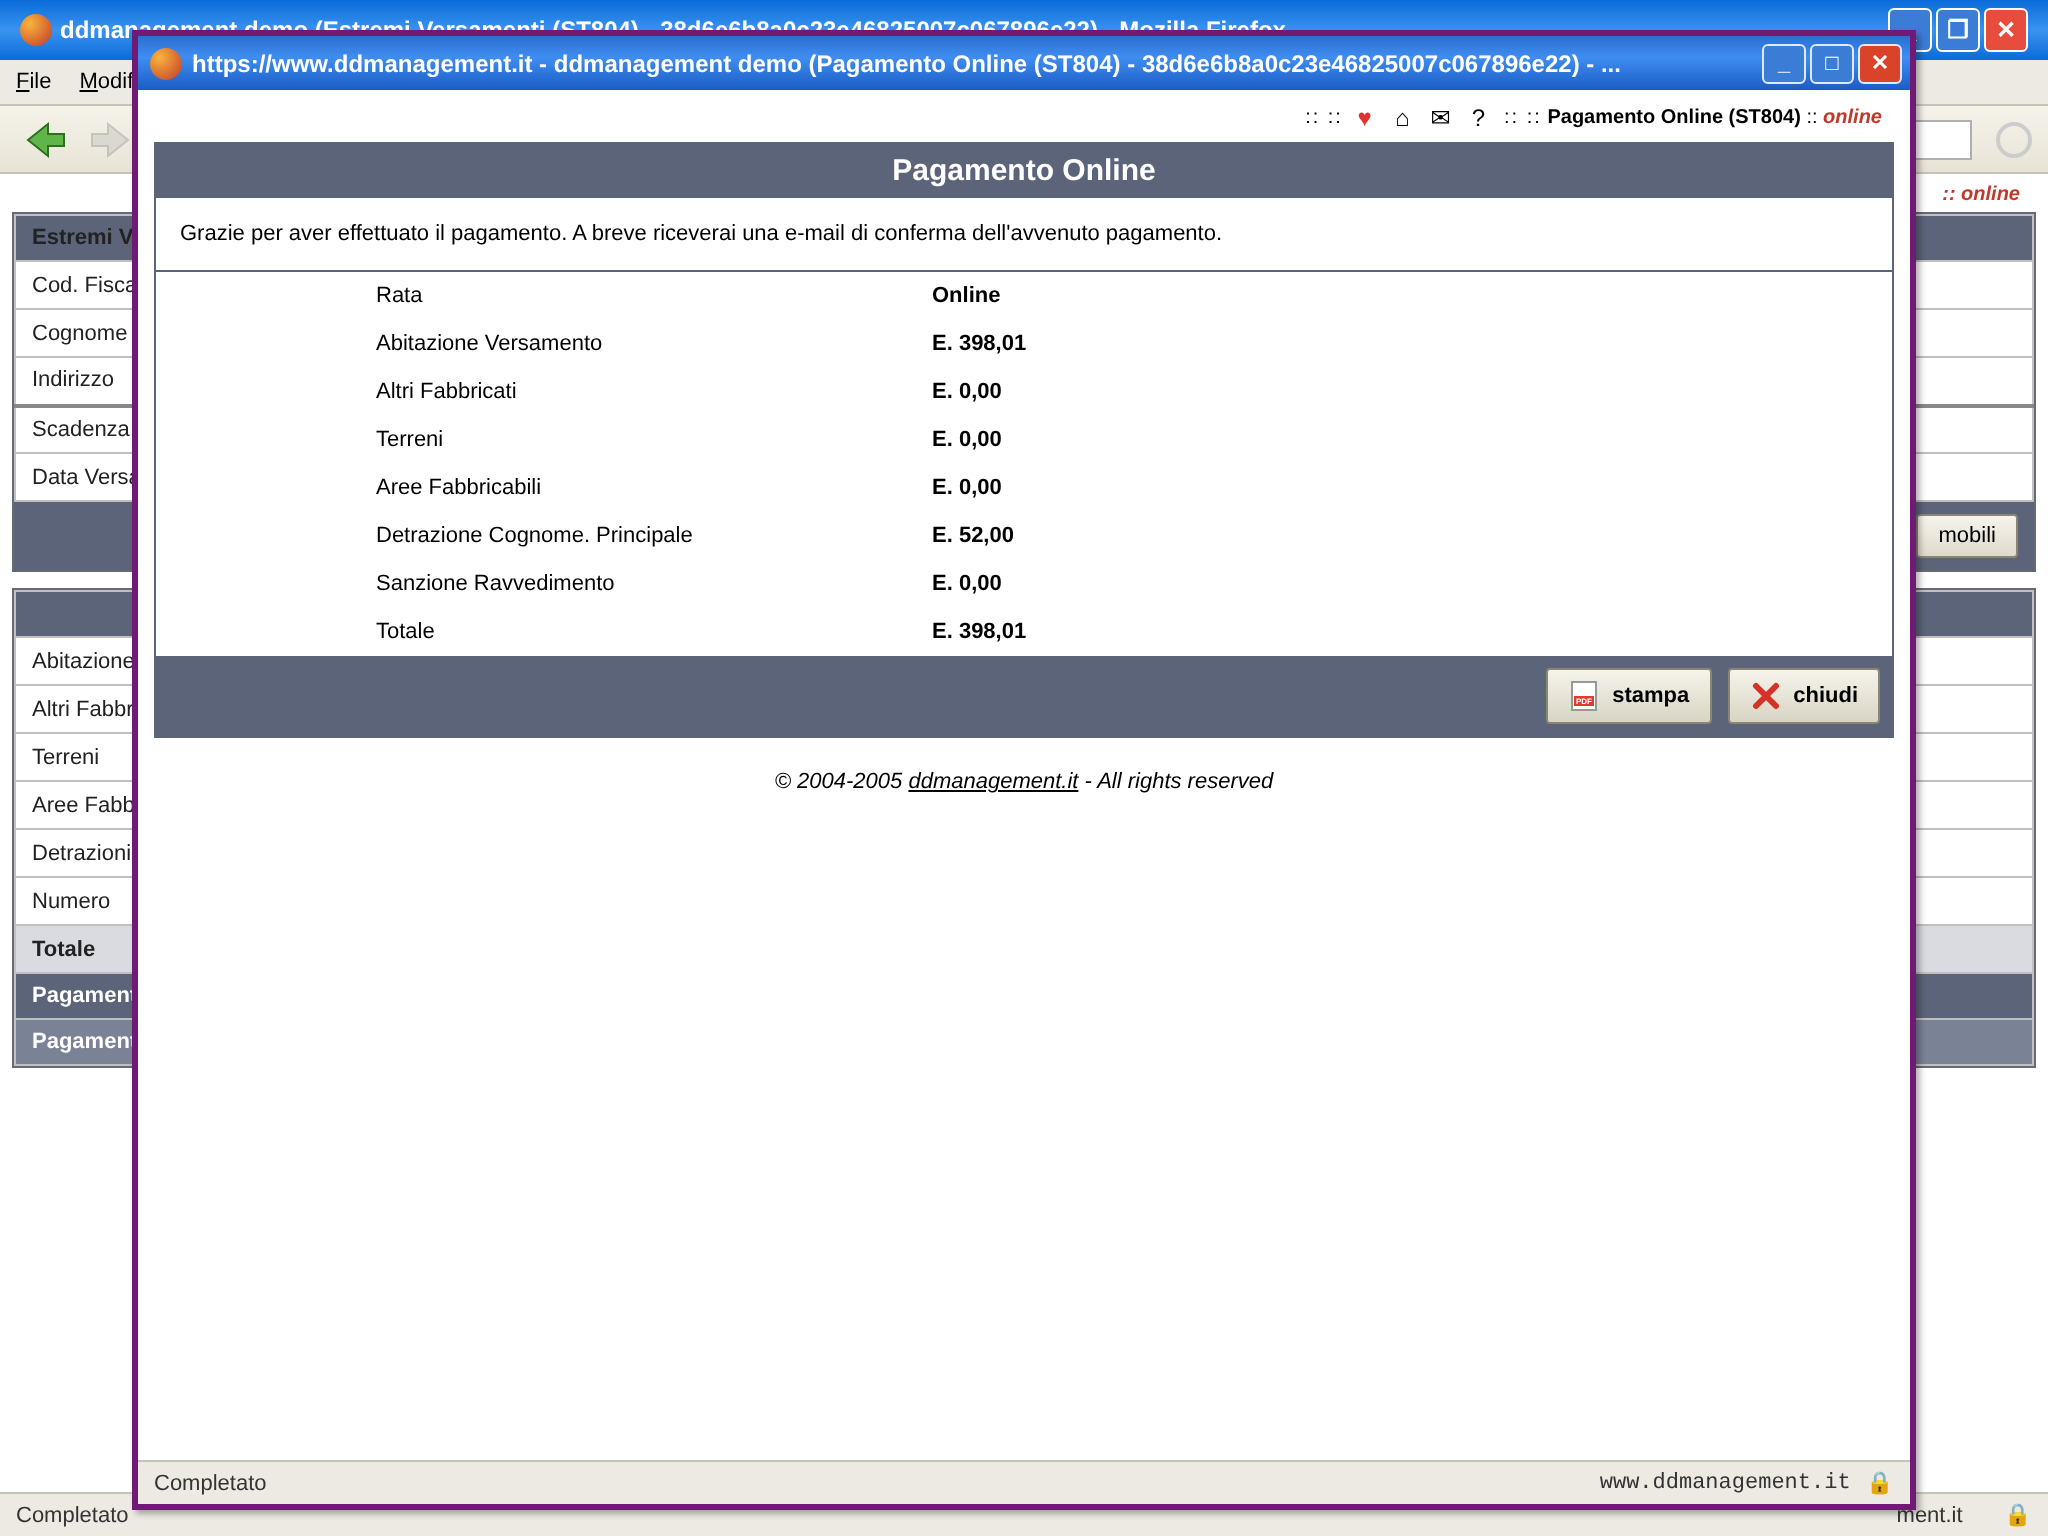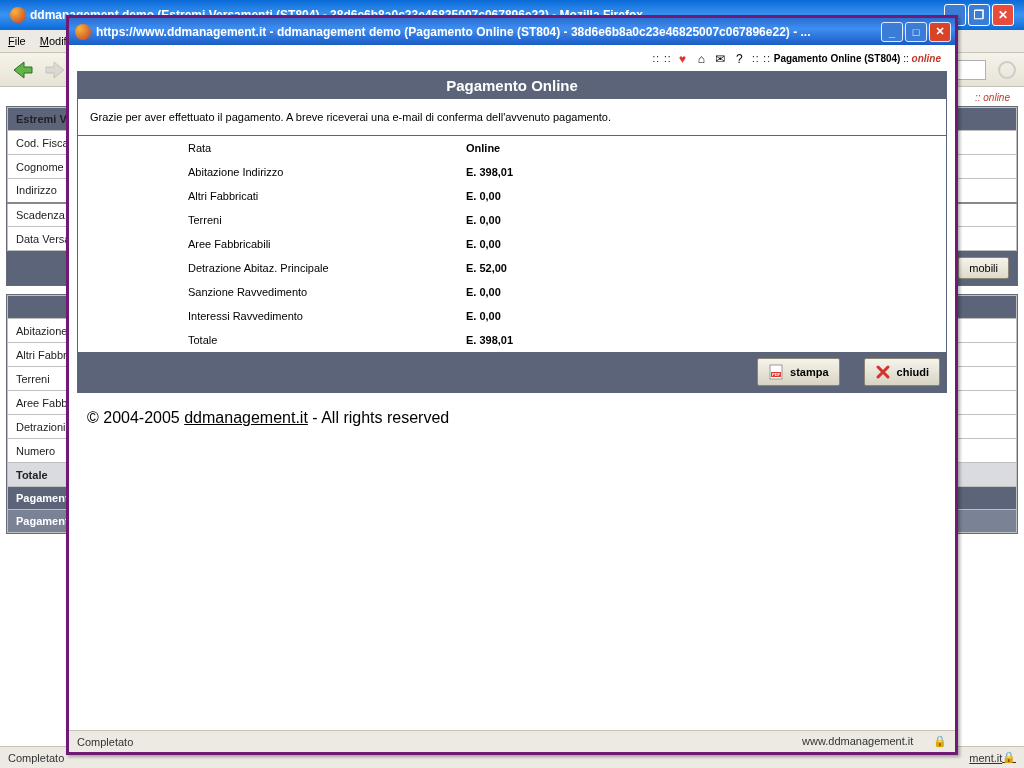--- a/index.html
+++ b/index.html
@@ -25,33 +25,33 @@
 .bg-winbtn { width: 22px; height: 22px; border: 1px solid white; border-radius: 3px; display:flex; align-items:center; justify-content:center; font-family: sans-serif; font-weight: bold; color: white; }
 .bg-min { background:#3b7dd6; } .bg-max { background:#3b7dd6; } .bg-close { background:#e74c3c; }
 .bg-menubar { background:#eceae2; height:23px; padding:3px 8px; font-size:11px; color:#000; border-bottom:1px solid #c7c4b7; display:flex; gap:14px; align-items:center; }
 .bg-menubar span { text-decoration: underline; text-decoration-color: transparent; }
 .bg-menubar span::first-letter { text-decoration: underline; }
 .bg-toolbar { background: linear-gradient(to bottom,#f5f3ea,#e7e4d6); height:34px; border-bottom:1px solid #c7c4b7; display:flex; align-items:center; padding:0 8px; gap:6px; }
 .nav-arrow { width:28px; height:26px; display:flex; align-items:center; justify-content:center; }
 .bg-content { position:absolute; left:0; right:0; top:87px; bottom:22px; background:#fff; overflow:hidden; }
 .bg-content-wrap { padding:0 6px; }
 .bg-breadcrumb { text-align:right; font-size:10px; padding:5px 8px 3px; color:#000; }
-.bg-breadcrumb .online { color:#c0392b; font-style: italic; font-weight:normal; }
+.bg-breadcrumb .online { color:#c0392b; font-style: italic; font-weight:bold; }
 .bg-table { width:100%; border:1px solid #b0b0b0; border-collapse:collapse; }
 .bg-table td { border:1px solid #c0c0c0; padding:5px 8px; font-size:11px; color:#222; }
 .bg-table-wrap { border:1px solid #666a74; }
 .bg-row td { height:24px; }
 .bg-section-dark { background:#5b6479; color:white; font-weight:bold; }
 .bg-btnrow { background:#5b6479; text-align:right; padding:6px 8px; }
 .bg-btn { display:inline-block; background:linear-gradient(#f6f4eb,#dedacb); border:1px solid #8a8673; padding:4px 10px; font-size:11px; border-radius:2px;text-align:center;}
 .bg-midpanel { border:1px solid #666a74; margin-top:8px; }
 .bg-midpanel .bg-section-dark td { color:white; }
 .bg-light-total { background:#d9dbe1; font-weight:bold; }
 .bg-status { position:absolute; left:0; right:0; bottom:0; height:22px; background:#eceae2; border-top:1px solid #c7c4b7; display:flex; align-items:center; padding:0 8px; font-size:11px; color:#333; }
-.bg-status .right { margin-left:auto; display:flex; align-items:flex-end; gap:0;text-decoration:underline; }
+.bg-status .right { margin-left:auto; display:flex; align-items:flex-end; gap:21px; }
 .lock { color:#c9a227; }
 
 .popup {
   position: absolute; left:66px; top:15px; width:892px; height:740px;
   border: 3px solid #701a75; background: #eceae2;
   display:flex; flex-direction:column;
   box-shadow: 2px 2px 3px rgba(0,0,0,0.3);
 }
 .popup-titlebar {
   background: linear-gradient(to bottom, #2a6fd1, #3f8df0 40%, #1a5cc5);
@@ -69,31 +69,31 @@
 .iconbar .online { color:#c0392b; font-style:italic; font-weight:bold; }
 .iconbar .icons { display:inline-flex; gap:3px; vertical-align:middle; margin-right:2px;}
 .iconbar .icn { width:16px; height:16px; display:inline-flex; align-items:center; justify-content:center; font-size:12px; }
 .panel { border:1px solid #5b6479; margin:2px 0 6px; }
 .panel-title { background:#5b6479; color:#fff; font-weight:bold; text-align:center; font-size:15px; padding:5px; }
 .panel-msg { border-bottom:1px solid #5b6479; padding:12px 12px; font-size:11px; color:#000; text-align:left;}
 .paytable { width:100%; border-collapse:collapse; }
 .paytable td { padding:6px 8px; font-size:11px; color:#000; }
 .paytable td.k { padding-left:110px; width:380px; }
 .paytable td.v { font-weight:bold; }
-.btnrow { background:#5b6479; padding:6px; text-align:right; display:flex; justify-content:flex-end; gap:24px; }
+.btnrow { background:#5b6479; padding:6px; text-align:right; display:flex; justify-content:flex-end; gap:8px; }
 .ui-btn {
   background: linear-gradient(#f6f4eb,#d8d4c4);
   border:1px solid #8a8673; padding:5px 10px; border-radius:2px;
   display:inline-flex; align-items:center; gap:6px; font-size:11px; color:#000; font-weight:bold;
 }
 .ui-btn .bicon { width:16px; height:16px; display:inline-flex; align-items:center; justify-content:center; }
-.footer-copy { text-align:left; font-size:16px; padding:10px; color:#000; }
+.footer-copy { text-align:center; font-size:11px; padding:10px; color:#000;font-style:italic; }
 .footer-copy a { color:#000; text-decoration:underline; }
 .popup-status { height:22px; background:#eceae2; border-top:1px solid #c7c4b7; display:flex; align-items:center; padding:0 8px; font-size:11px; color:#333; }
-.popup-status .right { margin-left:auto; display:flex; align-items:flex-start; gap:20px; }
+.popup-status .right { margin-left:auto; display:flex; align-items:center; gap:8px;font-family:Liberation Mono, monospace; }
 </style>
 </head>
 <body>
 
 <div class="bg-window">
   <div class="bg-titlebar">
     <div class="ff-icon"></div>
     <div class="title-text">ddmanagement demo (Estremi Versamenti (ST804) - 38d6e6b8a0c23e46825007c067896e22) - Mozilla Firefox</div>
     <div class="bg-winbtns">
       <div class="bg-winbtn bg-min">_</div>
@@ -229,45 +229,41 @@
       <div class="panel">
         <div class="panel-title">Pagamento Online</div>
         <div class="panel-msg">Grazie per aver effettuato il pagamento. A breve riceverai una e-mail di conferma dell'avvenuto pagamento.</div>
         <table class="paytable">
           <tbody id="payrows">
               <tr>
                 <td class="k">Rata</td>
                 <td class="v">Online</td>
               </tr>
               <tr>
-                <td class="k">Abitazione Indirizzo</td>
+                <td class="k">Abitazione Versamento</td>
                 <td class="v">E. 398,01</td>
               </tr>
               <tr>
                 <td class="k">Altri Fabbricati</td>
                 <td class="v">E. 0,00</td>
               </tr>
               <tr>
                 <td class="k">Terreni</td>
                 <td class="v">E. 0,00</td>
               </tr>
               <tr>
                 <td class="k">Aree Fabbricabili</td>
                 <td class="v">E. 0,00</td>
               </tr>
               <tr>
-                <td class="k">Detrazione Abitaz. Principale</td>
+                <td class="k">Detrazione Cognome. Principale</td>
                 <td class="v">E. 52,00</td>
               </tr>
               <tr>
                 <td class="k">Sanzione Ravvedimento</td>
-                <td class="v">E. 0,00</td>
-              </tr>
-              <tr>
-                <td class="k">Interessi Ravvedimento</td>
                 <td class="v">E. 0,00</td>
               </tr>
               <tr>
                 <td class="k">Totale</td>
                 <td class="v">E. 398,01</td>
               </tr>
             </tbody>
         </table>
         <div class="btnrow">
           <div class="ui-btn">

